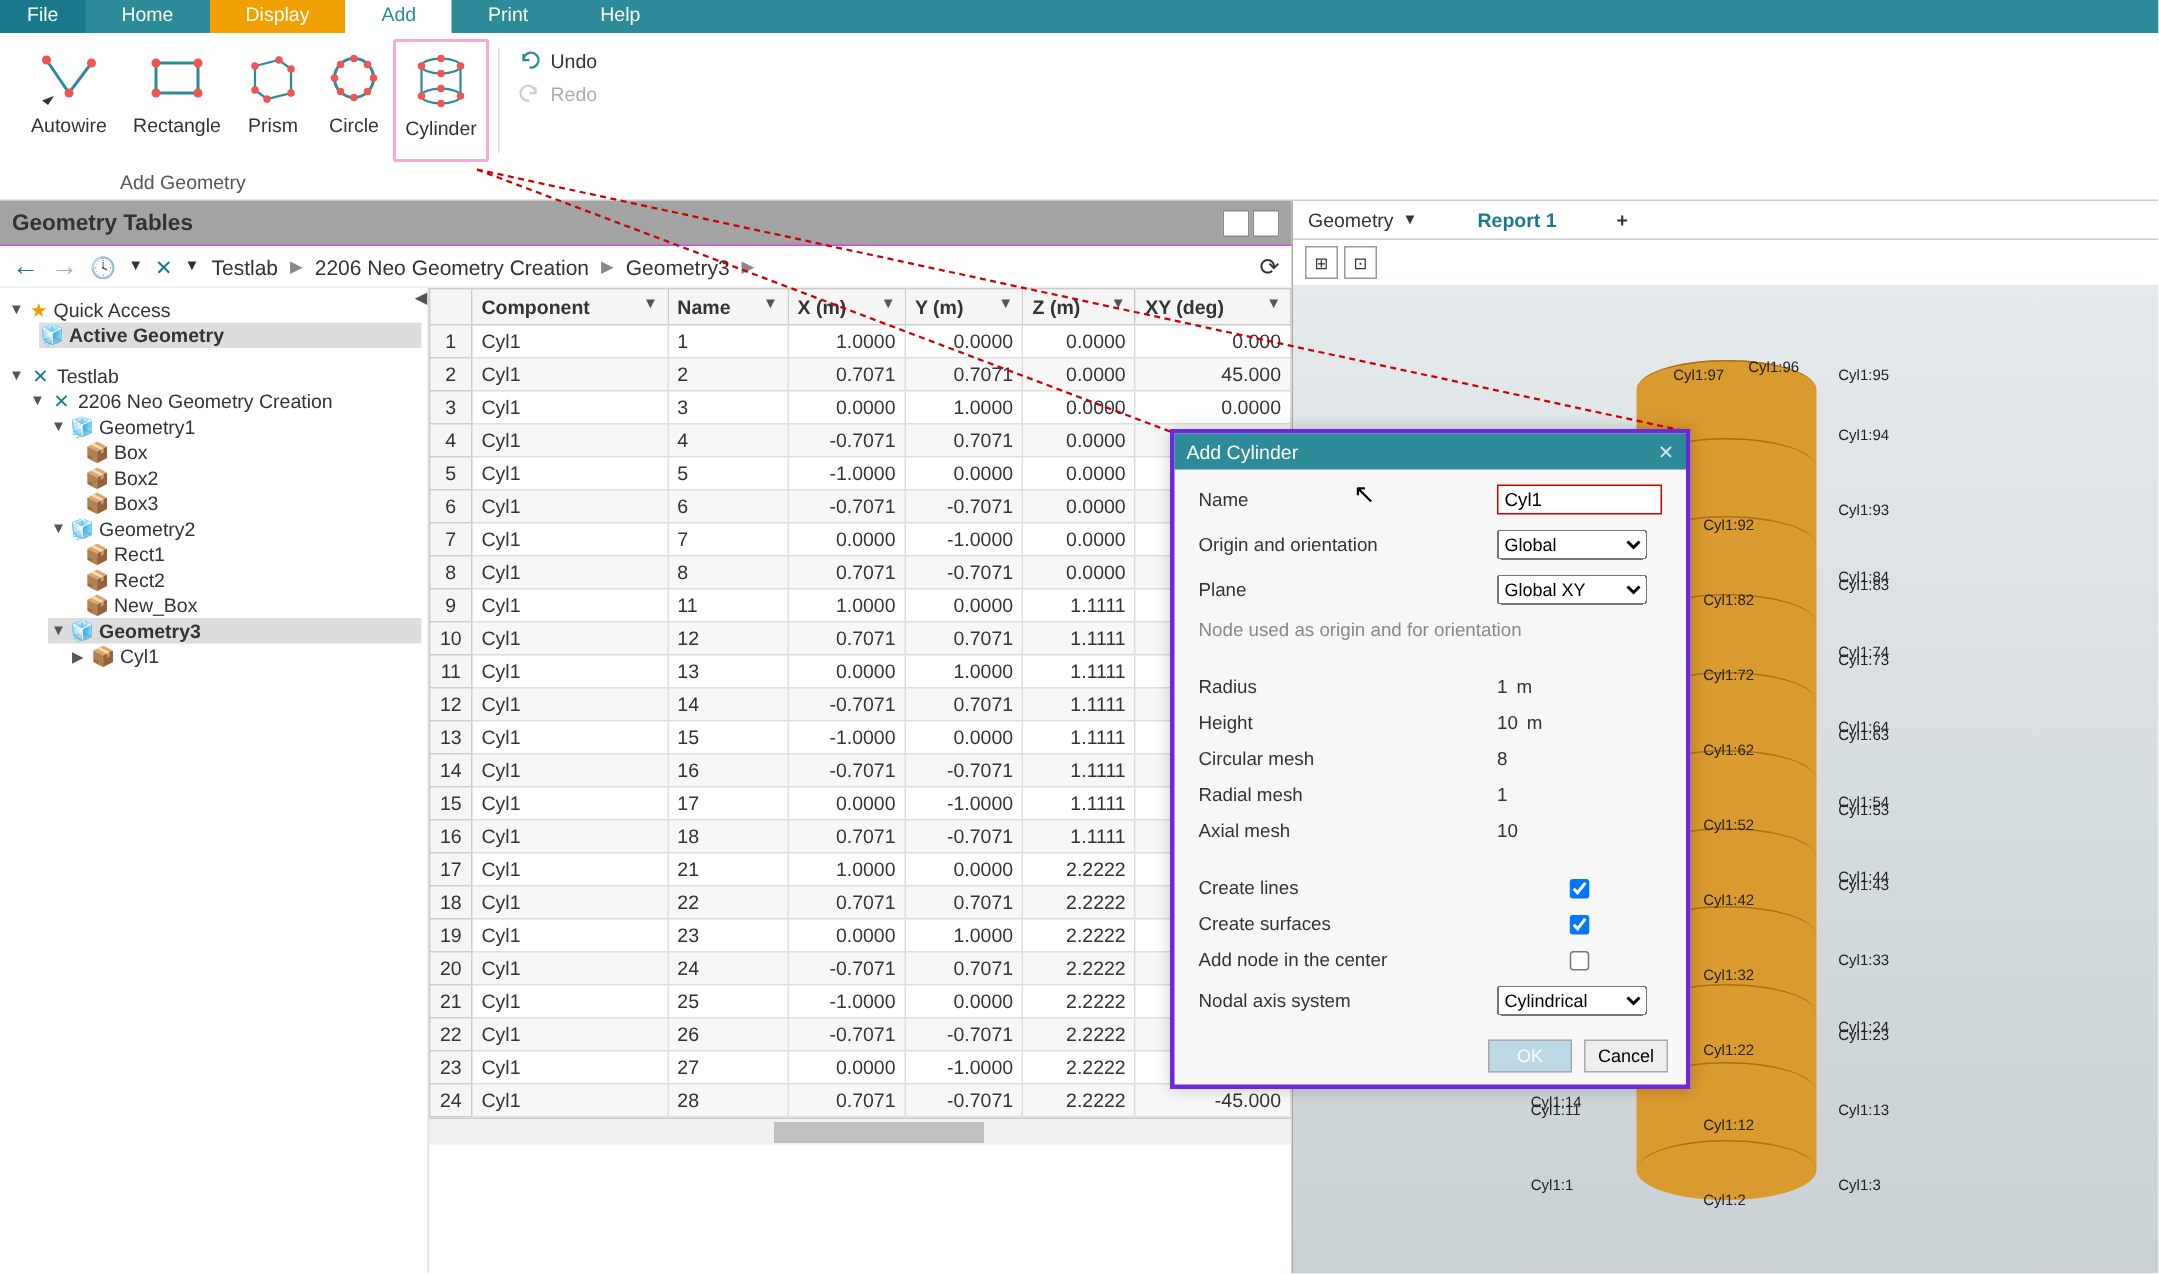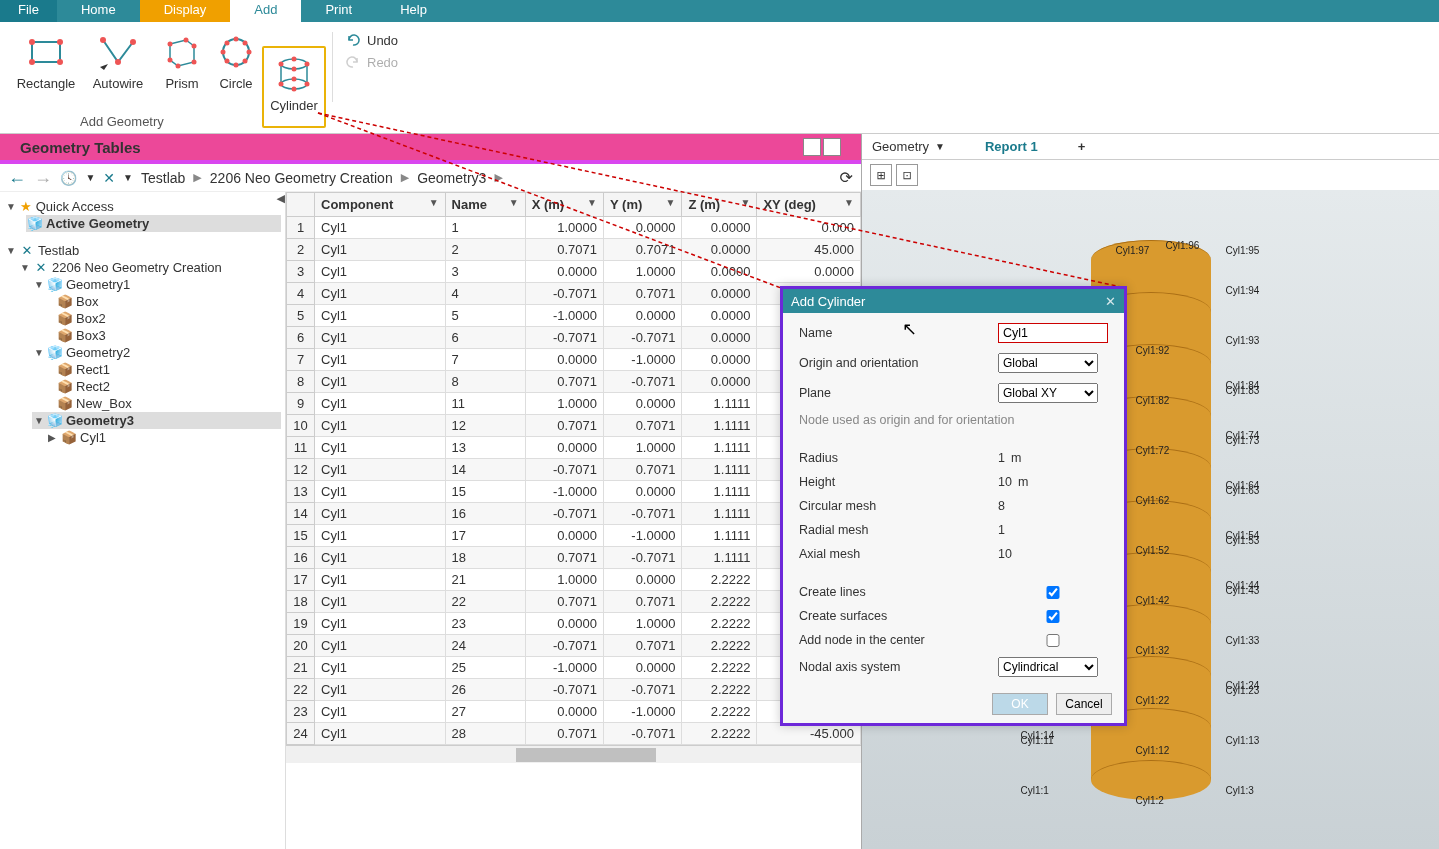--- a/index.html
+++ b/index.html
@@ -4,30 +4,30 @@
 <style>
   * { margin:0; padding:0; box-sizing:border-box; font-family:"Segoe UI",Arial,sans-serif; }
   body { width:1439px; height:849px; background:#fff; overflow:hidden; font-size:13px; color:#333; }
   .menubar { display:flex; background:#2d8a99; height:22px; color:#fff; }
   .menubar .mi { padding:2px 24px; cursor:pointer; font-size:13px; }
   .menubar .mi.file { background:#1a7a8c; padding:2px 18px; }
   .menubar .mi.display { background:#f0a000; }
   .menubar .mi.add { background:#fff; color:#2d8a99; position:relative; }
   .ribbon { height:112px; background:#fff; border-bottom:1px solid #ccc; display:flex; align-items:flex-start; padding:4px 10px; position:relative; }
   .rbtn { display:flex; flex-direction:column; align-items:center; justify-content:flex-start; padding:6px 6px; cursor:pointer; text-align:center; width:72px; }
-  .rbtn.cyl { border:2px solid #eab308; border-radius:2px; width:64px; height:82px;margin-top:20px; }
+  .rbtn.cyl { border:2px solid #f9a8d4; border-radius:2px; width:64px; height:82px; }
   .rbtn svg { width:40px; height:40px; }
   .rbtn span { margin-top:4px; font-size:13px; }
   .ribbon-sep { height:70px; width:1px; background:#ddd; margin:6px 6px; }
   .undo-redo { display:flex; flex-direction:column; padding:6px 6px; gap:6px; font-size:13px; }
   .undo-redo div { display:flex; align-items:center; gap:6px; cursor:pointer; }
   .group-label { position:absolute; left:80px; bottom:4px; font-size:13px; color:#555; }
   .panels { display:flex; height:calc(849px - 22px - 112px); }
   .gt-panel { width:862px; border-right:1px solid #aaa; display:flex; flex-direction:column; }
-  .panel-header { height:30px; background:#ec4899; border-bottom:4px solid #d946ef; display:flex; align-items:center; padding:0 20px; font-weight:bold; font-size:15px; justify-content:space-between; }
+  .panel-header { height:30px; background:#a3a3a3; border-bottom:1px solid #d946ef; display:flex; align-items:center; padding:0 8px; font-weight:bold; font-size:15px; justify-content:space-between; }
   .panel-header .layout-icons { display:flex; gap:2px; }
   .panel-header .layout-icons div { width:18px;height:18px;border:1px solid #888;background:#fff;cursor:pointer; }
   .breadcrumb { height:28px; display:flex; align-items:center; padding:0 8px; gap:8px; border-bottom:1px solid #eee; font-size:14px; }
   .breadcrumb .sep { color:#888; font-size:11px; }
   .breadcrumb .reload { margin-left:auto; font-size:16px; cursor:pointer; }
   .gt-body { flex:1; display:flex; overflow:hidden; position:relative; }
   .tree { width:286px; border-right:1px solid #ddd; padding:6px 4px; font-size:13px; overflow-y:auto; position:relative; }
   .tree .toggle { position:absolute; right:0; top:0; font-size:11px; color:#555; cursor:pointer; }
   .tree .node { display:flex; align-items:center; gap:4px; padding:1px 2px; cursor:pointer; white-space:nowrap; }
   .tree .node .caret { width:10px; font-size:10px; color:#555; }
@@ -79,37 +79,37 @@
   <div class="mi">Home</div>
   <div class="mi display">Display</div>
   <div class="mi add">Add</div>
   <div class="mi">Print</div>
   <div class="mi">Help</div>
 </div>
 
 <div class="ribbon">
   <div class="rbtn">
     <svg viewBox="0 0 40 40">
+        <polyline points="5,8 20,30 35,10" fill="none" stroke="#2d8a99" stroke-width="2"></polyline>
+        <circle cx="5" cy="8" r="3" fill="#e55"></circle>
+        <circle cx="20" cy="30" r="3" fill="#e55"></circle>
+        <circle cx="35" cy="10" r="3" fill="#e55"></circle>
+        <path d="M2 35 L10 32 L6 38Z" fill="#333"></path>
+      </svg>
+    <span>Autowire</span>
+  </div>
+  <div class="rbtn">
+    <svg viewBox="0 0 40 40">
         <rect x="6" y="10" width="28" height="20" fill="none" stroke="#2d8a99" stroke-width="2"></rect>
         <circle cx="6" cy="10" r="3" fill="#e55"></circle>
         <circle cx="34" cy="10" r="3" fill="#e55"></circle>
         <circle cx="6" cy="30" r="3" fill="#e55"></circle>
         <circle cx="34" cy="30" r="3" fill="#e55"></circle>
       </svg>
     <span>Rectangle</span>
-  </div>
-  <div class="rbtn">
-    <svg viewBox="0 0 40 40">
-        <polyline points="5,8 20,30 35,10" fill="none" stroke="#2d8a99" stroke-width="2"></polyline>
-        <circle cx="5" cy="8" r="3" fill="#e55"></circle>
-        <circle cx="20" cy="30" r="3" fill="#e55"></circle>
-        <circle cx="35" cy="10" r="3" fill="#e55"></circle>
-        <path d="M2 35 L10 32 L6 38Z" fill="#333"></path>
-      </svg>
-    <span>Autowire</span>
   </div>
   <div class="rbtn" style="width:56px">
     <svg viewBox="0 0 40 40">
         <polygon points="8,12 24,8 32,14 32,30 16,34 8,28" fill="none" stroke="#2d8a99" stroke-width="1.5"></polygon>
         <circle cx="8" cy="12" r="2.5" fill="#e55"></circle>
         <circle cx="24" cy="8" r="2.5" fill="#e55"></circle>
         <circle cx="32" cy="14" r="2.5" fill="#e55"></circle>
         <circle cx="32" cy="30" r="2.5" fill="#e55"></circle>
         <circle cx="16" cy="34" r="2.5" fill="#e55"></circle>
         <circle cx="8" cy="28" r="2.5" fill="#e55"></circle>

